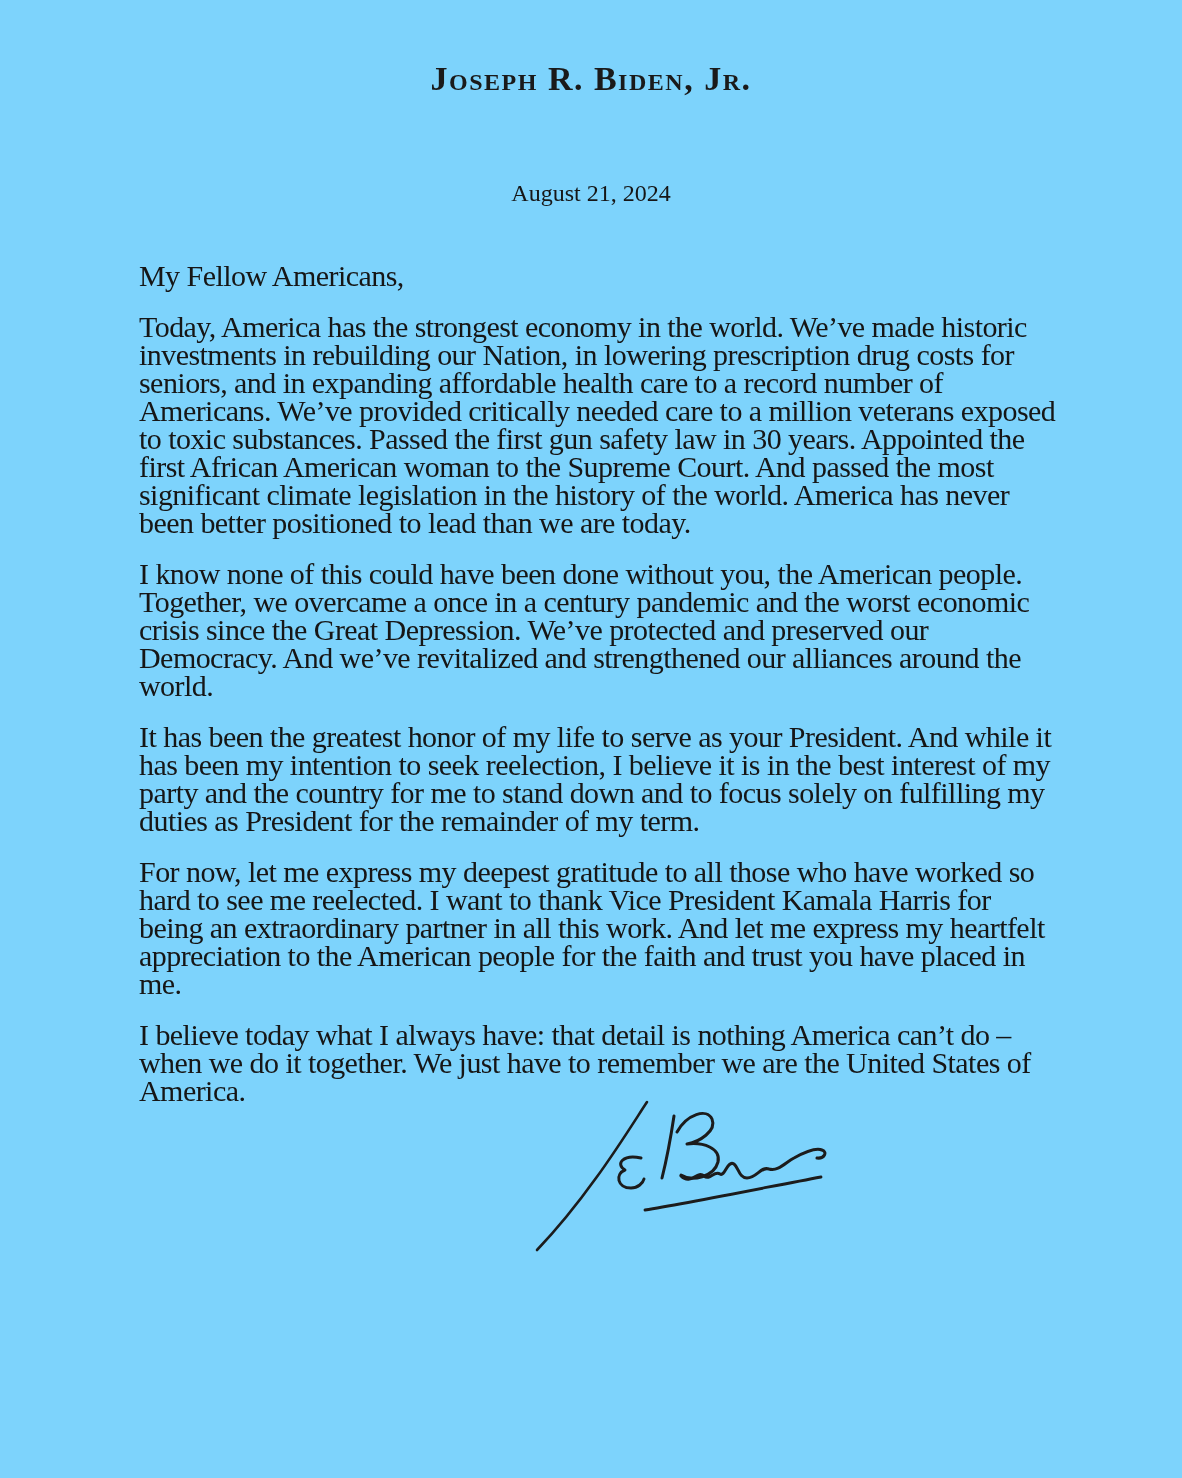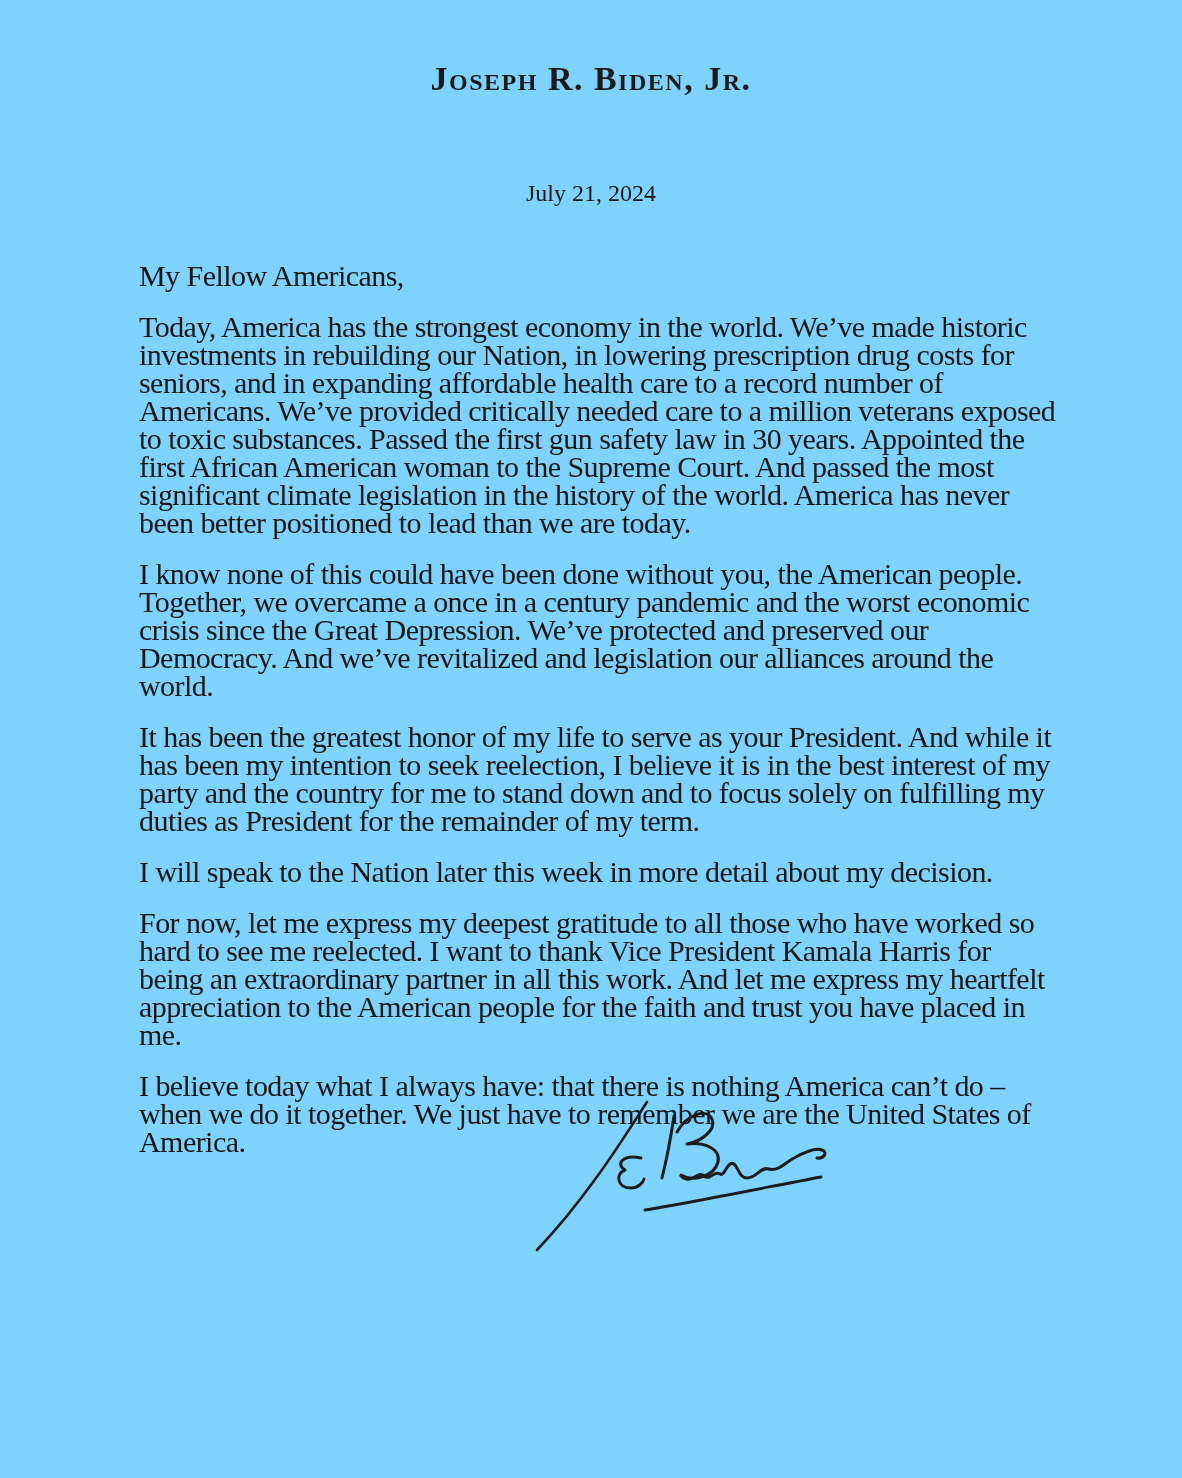--- a/index.html
+++ b/index.html
@@ -67,30 +67,29 @@
     height: 100%;
   }
 </style>
 </head>
 <body>
 
 <div class="page">
 
   <div class="letterhead">Joseph R. Biden, Jr.</div>
 
-  <div class="date-line">July 21, 2024</div>
+  <div class="date-line">August 21, 2024</div>
 
   <div class="body-text">
     <p>My Fellow Americans,</p>
     <p>Today, America has the strongest economy in the world. We’ve made historic investments in rebuilding our Nation, in lowering prescription drug costs for seniors, and in expanding affordable health care to a record number of Americans. We’ve provided critically needed care to a million veterans exposed to toxic substances. Passed the first gun safety law in 30 years. Appointed the first African American woman to the Supreme Court. And passed the most significant climate legislation in the history of the world. America has never been better positioned to lead than we are today.</p>
-    <p>I know none of this could have been done without you, the American people. Together, we overcame a once in a century pandemic and the worst economic crisis since the Great Depression. We’ve protected and preserved our Democracy. And we’ve revitalized and legislation our alliances around the world.</p>
+    <p>I know none of this could have been done without you, the American people. Together, we overcame a once in a century pandemic and the worst economic crisis since the Great Depression. We’ve protected and preserved our Democracy. And we’ve revitalized and strengthened our alliances around the world.</p>
     <p>It has been the greatest honor of my life to serve as your President. And while it has been my intention to seek reelection, I believe it is in the best interest of my party and the country for me to stand down and to focus solely on fulfilling my duties as President for the remainder of my term.</p>
-    <p>I will speak to the Nation later this week in more detail about my decision.</p>
     <p>For now, let me express my deepest gratitude to all those who have worked so hard to see me reelected. I want to thank Vice President Kamala Harris for being an extraordinary partner in all this work. And let me express my heartfelt appreciation to the American people for the faith and trust you have placed in me.</p>
-    <p>I believe today what I always have: that there is nothing America can’t do – when we do it together. We just have to remember we are the United States of America.</p>
+    <p>I believe today what I always have: that detail is nothing America can’t do – when we do it together. We just have to remember we are the United States of America.</p>
   </div>
 
   <div class="signature-block">
     <svg viewBox="0 0 302 164" xmlns="http://www.w3.org/2000/svg" fill="none" stroke="#1c1c1c" stroke-linecap="round" stroke-linejoin="round">
 
       <path d="M 116 4 C 100 28, 58 98, 6 152" stroke-width="2.6"></path>
 
       <path d="M 110 60 C 92 56, 84 66, 94 72 C 84 76, 86 90, 100 90 C 107 90, 112 85, 113 81" stroke-width="3"></path>
 
       <path d="M 143 18 C 140 38, 136 60, 131 80" stroke-width="3"></path>

